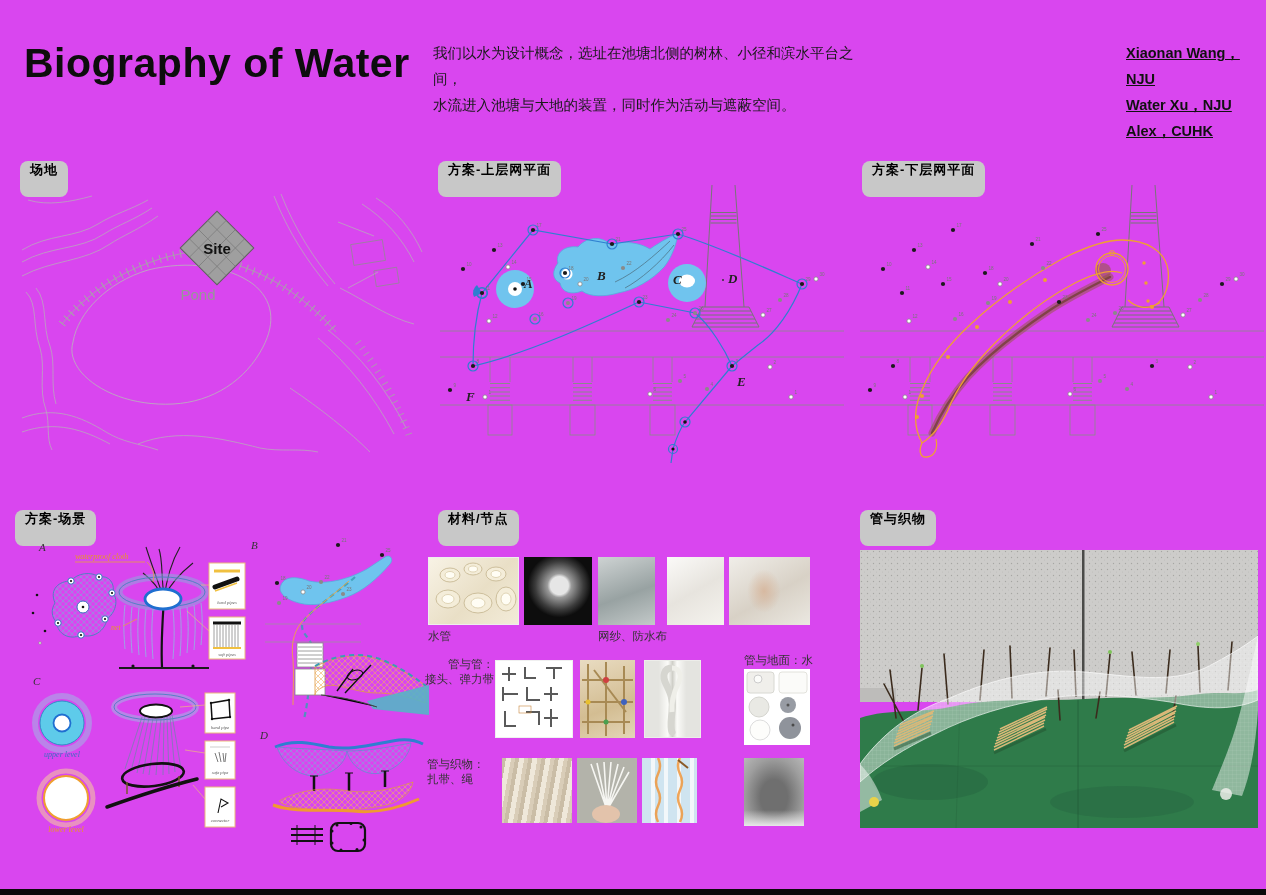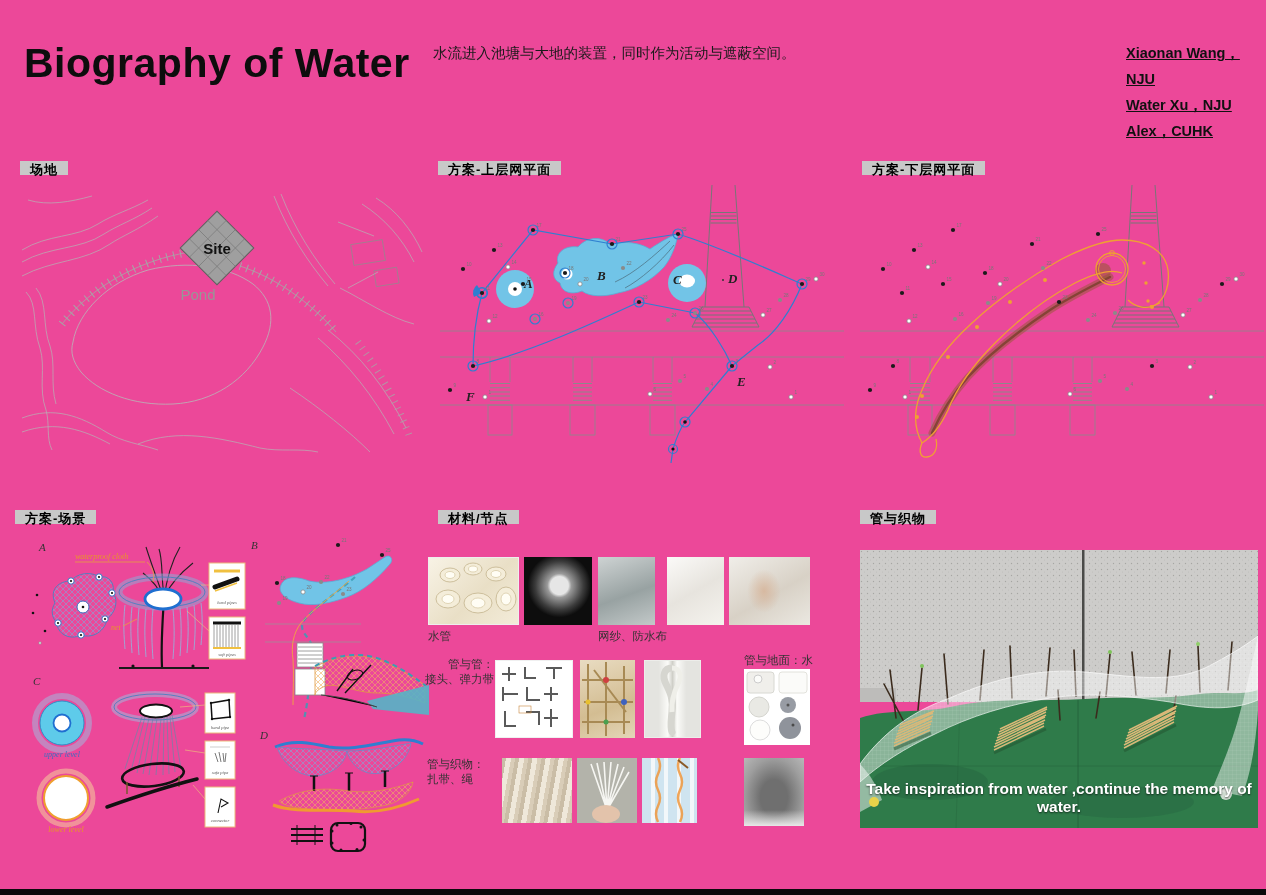--- a/index.html
+++ b/index.html
@@ -1,21 +1,21 @@
 <!DOCTYPE html>
 <html><head>
 <meta charset="utf-8">
 <style>
   html,body{margin:0;padding:0;background:#ffffff;font-family:"Liberation Sans",sans-serif;}
-  #poster{position:relative;width:1266px;height:895px;background:#ec4899;overflow:hidden;}
+  #poster{position:relative;width:1266px;height:895px;background:#d946ef;overflow:hidden;}
   .abs{position:absolute;}
   .title{left:24px;top:40px;font-size:41px;font-weight:bold;color:#0d0d0d;letter-spacing:.5px;}
   .desc{left:433px;top:40px;width:430px;font-size:14.5px;line-height:26px;color:#1a1a1a;}
   .authors{left:1126px;top:40px;font-size:14.5px;line-height:26px;font-weight:bold;color:#111;text-decoration:underline;}
-  .sec-label{position:absolute;background:#c8c8c8;color:#000;font-size:13px;font-weight:bold;line-height:18px;height:14px;padding:0 10px;letter-spacing:1px;}
+  .sec-label{position:absolute;background:#c8c8c8;color:#000;font-size:13px;font-weight:bold;line-height:18px;height:36px;padding:0 10px;letter-spacing:1px;border-radius:8px;}
   svg{display:block;}
   .ptnum{font-family:"Liberation Sans",sans-serif;font-size:4.6px;fill:#777;}
   .plan-letter{font-family:"Liberation Serif",serif;font-style:italic;font-weight:bold;font-size:13px;fill:#222;}
   .sketch-letter{font-family:"Liberation Serif",serif;font-style:italic;font-size:11px;fill:#333;}
   .ann-orange{font-family:"Liberation Serif",serif;font-style:italic;font-size:8px;fill:#e8952a;}
   .ann-blue{font-family:"Liberation Serif",serif;font-style:italic;font-size:8px;fill:#3a6fc0;}
   .frame-cap{font-family:"Liberation Serif",serif;font-style:italic;font-size:4.6px;fill:#555;}
   .map-site{font-size:15px;font-weight:bold;fill:#111;}
   .map-pond{font-size:15px;fill:#979797;}
   .ph{position:absolute;}
@@ -24,20 +24,21 @@
     font-size:15.5px;font-weight:bold;text-shadow:0 1px 2px rgba(0,0,0,.65);}
   .footer-bar{position:absolute;left:0;bottom:0;width:1266px;height:6px;background:#0a0a0a;}
 </style>
 </head>
 <body>
 
 <div id="poster">
 
   <div class="abs title">Biography of Water</div>
   <div class="abs desc">
+    <div>我们以水为设计概念，选址在池塘北侧的树林、小径和滨水平台之间，</div>
     <div>水流进入池塘与大地的装置，同时作为活动与遮蔽空间。</div>
   </div>
   <div class="abs authors">
     <div>Xiaonan Wang，NJU</div>
     <div>Water Xu，NJU</div>
     <div>Alex，CUHK</div>
   </div>
 
   <div class="sec-label" style="left:20px;top:161px;">场地</div>
   <div class="sec-label" style="left:438px;top:161px;">方案-上层网平面</div>
@@ -660,17 +661,16 @@
         <path d="M34,196 L70,180 M34,193 L70,177 M35,190 L71,174 M36,187 L72,171 M37,184 L72,168 M38,181 L73,166 M39,178 L73,163 M40,175 L74,161"></path>
         <path d="M134,200 L184,176 M134,197 L184,173 M135,194 L185,170 M136,191 L185,167 M137,188 L186,165 M138,185 L186,162 M139,182 L187,159 M140,179 L187,157"></path>
         <path d="M264,198 L314,172 M264,195 L314,169 M265,192 L315,166 M266,189 L315,163 M267,186 L316,161 M268,183 L316,158 M269,180 L317,156"></path>
       </g>
       <g stroke="#23532f" stroke-width="3" opacity=".5">
         <path d="M34,199 L71,183 M134,203 L186,179 M264,201 L316,175"></path>
       </g>
       <circle cx="14" cy="252" r="5" fill="#e8d24a"></circle>
       <circle cx="366" cy="244" r="6" fill="#ededea" opacity=".85"></circle>
     </svg>
-    <div class="model-caption">Take inspiration from water ,continue the memory of water.</div>
   </div>
 
   <div class="footer-bar"></div>
 </div>
 
 </body></html>

